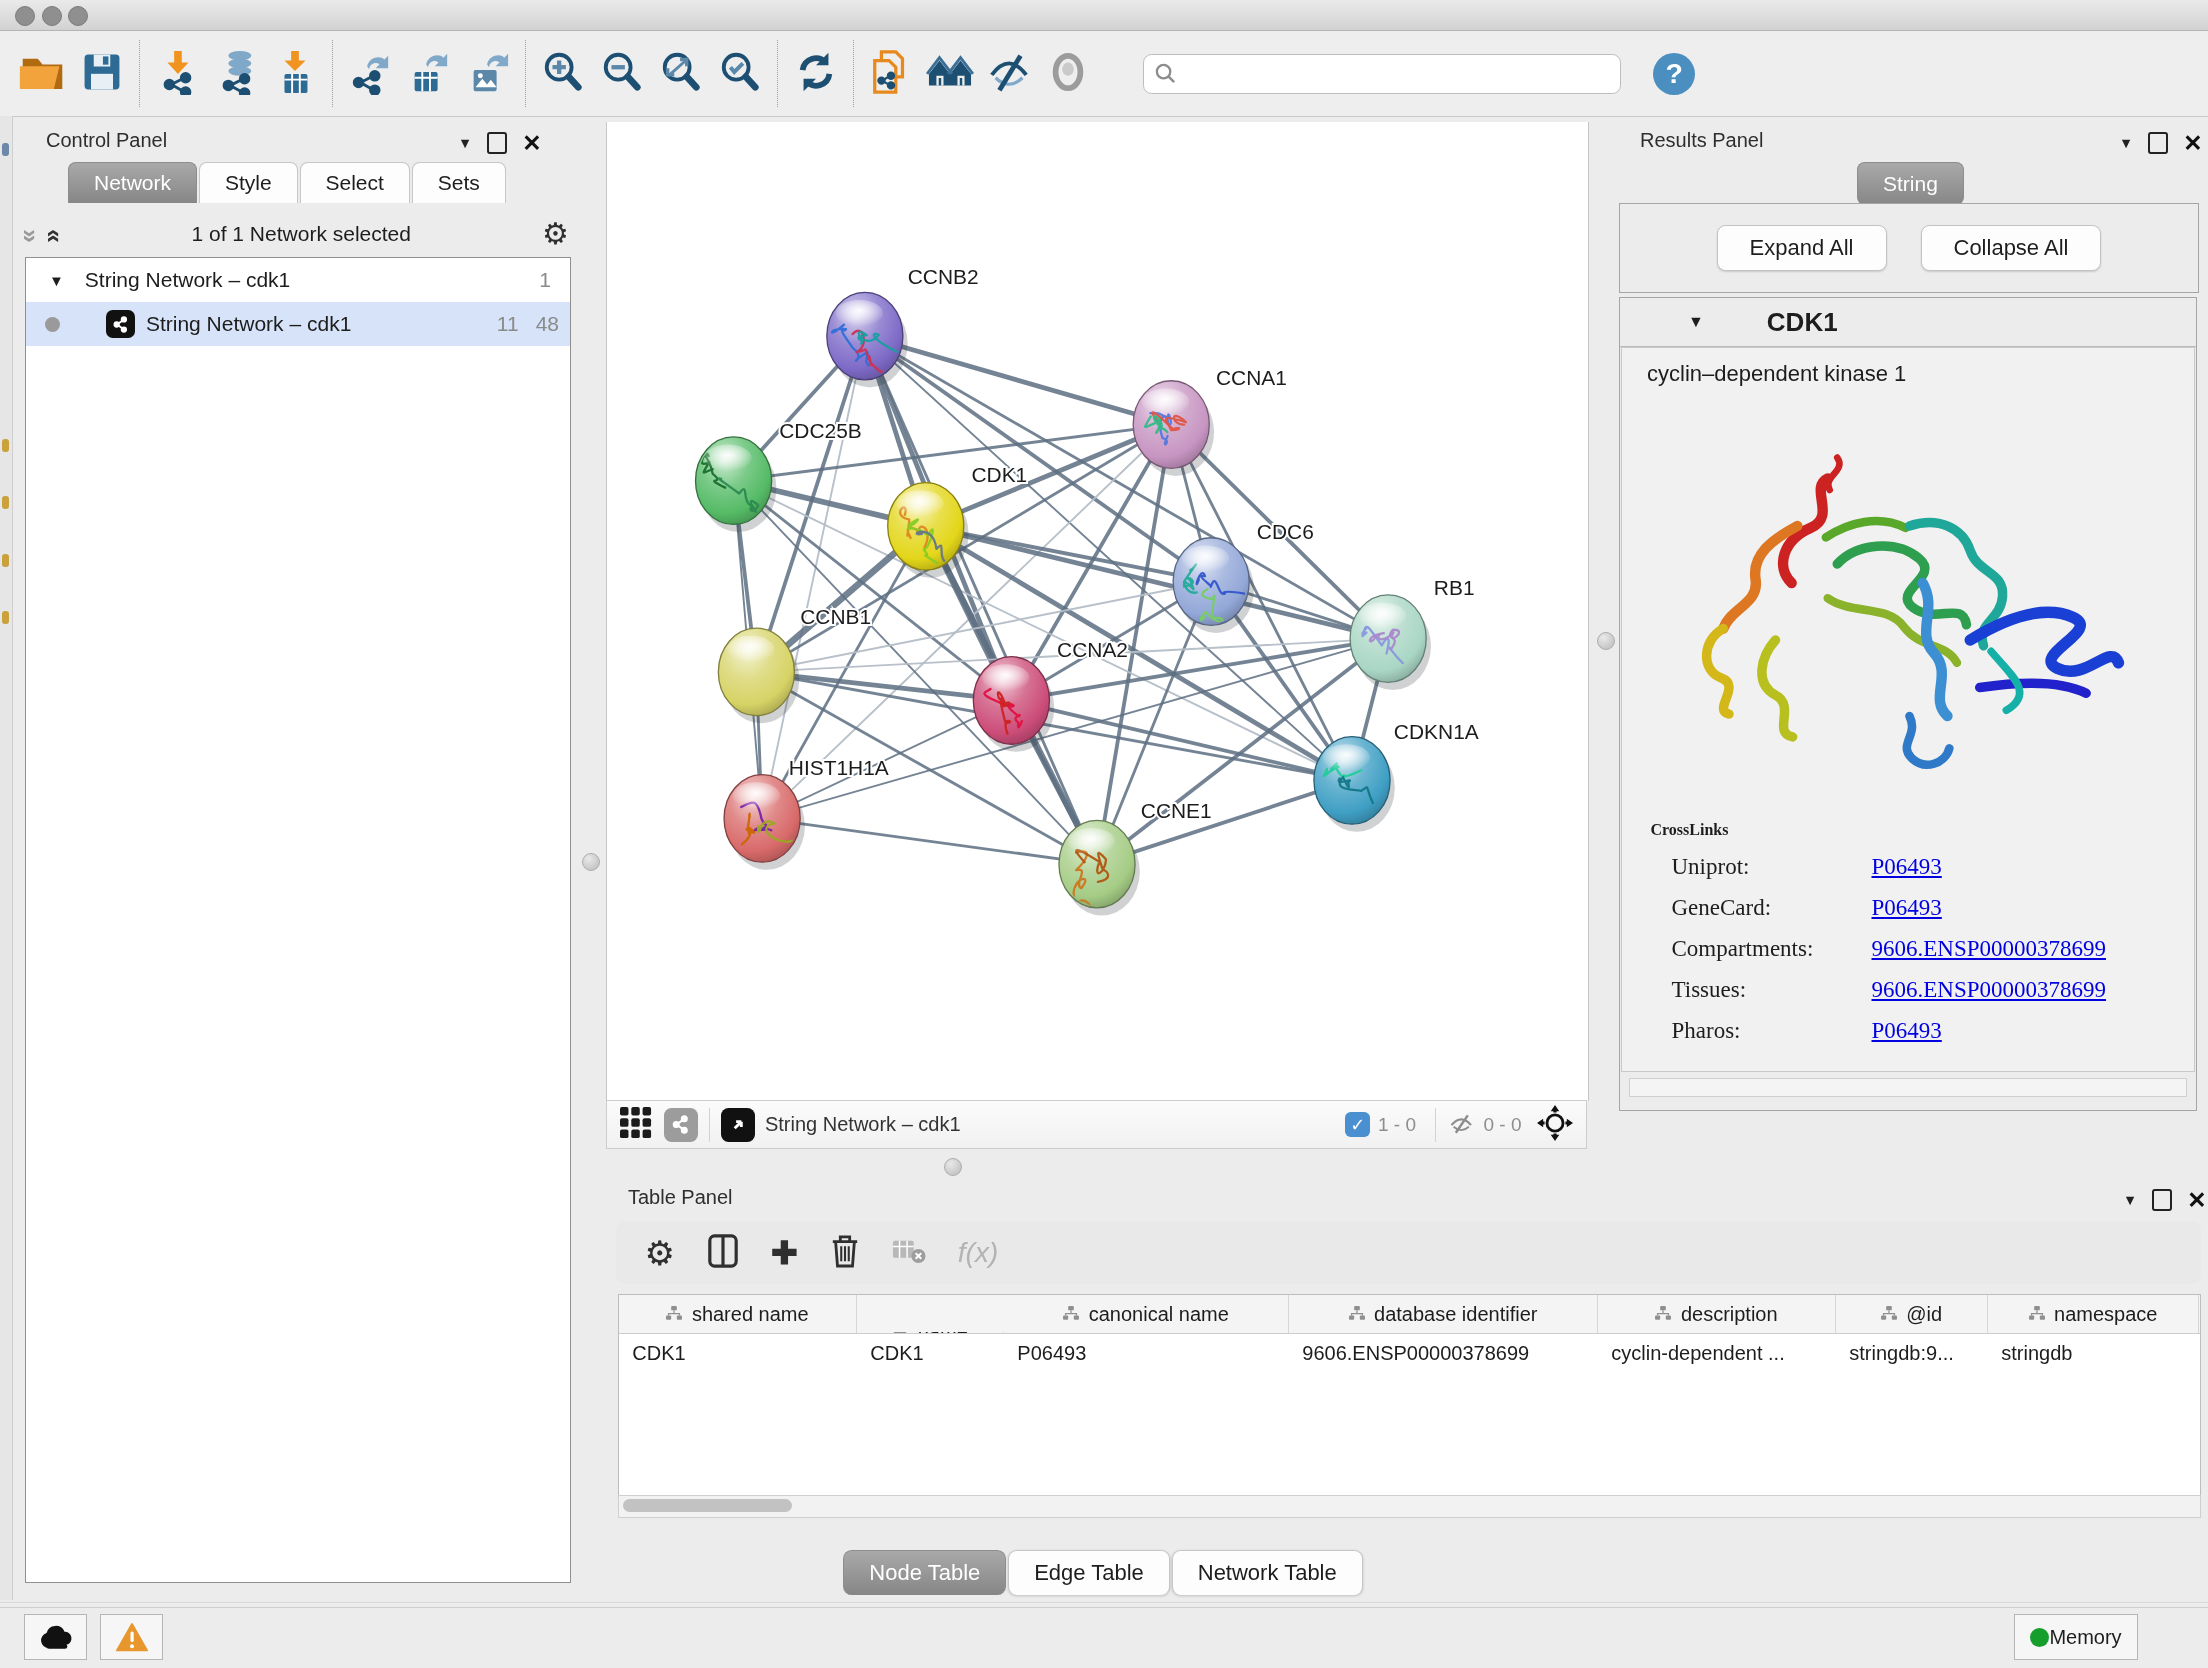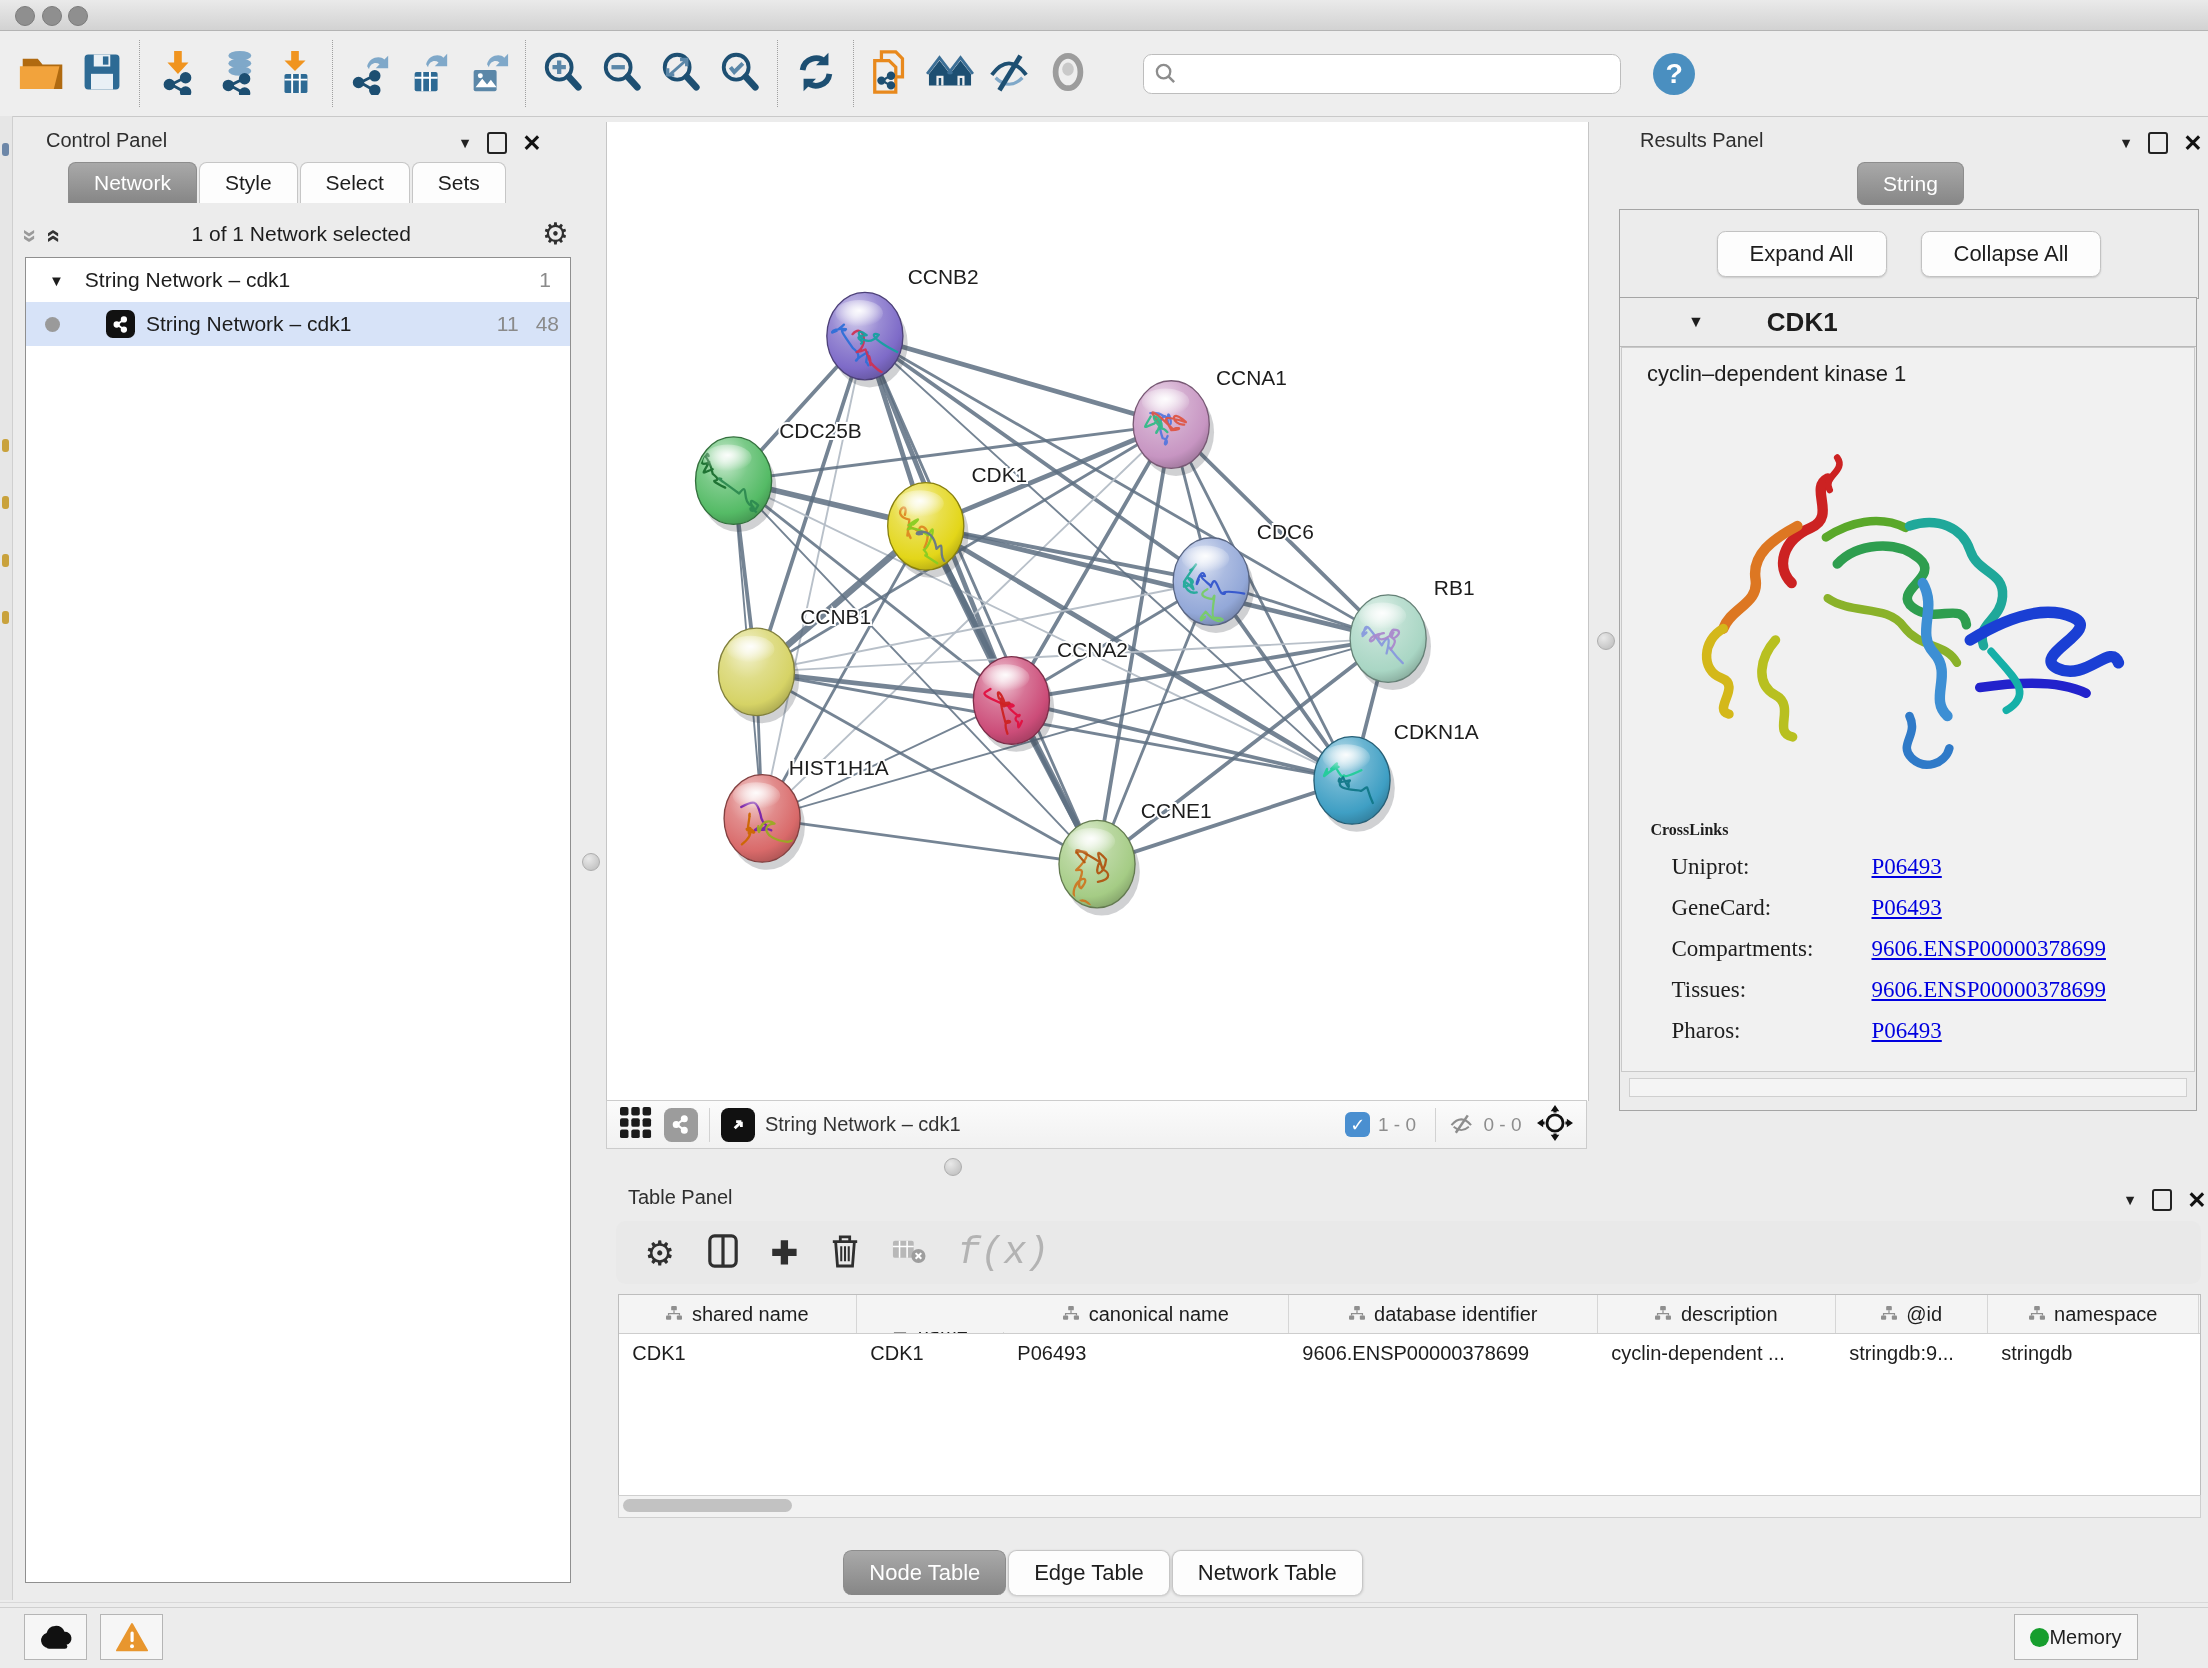--- a/index.html
+++ b/index.html
@@ -57,21 +57,21 @@
   #nb-title{font-size:20px;color:#333;margin-left:9.5px;flex:1;}
   .nb-cnt{font-size:19px;color:#8d8d8d;margin:0 7.6px;}
   #nb-check{width:25px;height:25px;border-radius:5.7px;background:#4a8fd0;color:#fff;font-size:18px;
     display:flex;align-items:center;justify-content:center;}
   .icon-tile{width:34px;height:34px;border-radius:7.6px;display:flex;align-items:center;justify-content:center;}
   
   #rp-title{left:1640px;top:129px;}
   #rp-ctl{left:2119px;top:132px;}
   #rp-tab{left:1857px;top:162px;display:flex;}
   #rp-tab .tab{border-radius:7.6px;height:42px;}
-  #rp-topbox{left:1619px;top:209px;width:578px;height:88px;background:#ececec;border:1.9px solid #a5a5a5;
+  #rp-topbox{left:1619px;top:203px;width:578px;height:88px;background:#ececec;border:1.9px solid #a5a5a5;
     display:flex;align-items:center;justify-content:center;gap:34px;}
   .rp-btn{height:44px;padding:0 32px;background:#fdfdfd;border:1px solid #c2c2c2;border-radius:8.6px;
     font-size:22px;display:flex;align-items:center;box-shadow:0 1px 1.9px rgba(0,0,0,.15);}
   #rp-listbox{left:1619px;top:297px;width:578px;height:814px;background:#ececec;border:1.9px solid #a5a5a5;
     box-sizing:border-box;}
   #rp-sechead{height:48px;border-bottom:1.9px solid #b9b9b9;display:flex;align-items:center;}
   #rp-sechead .tri{margin-left:68px;font-size:16px;}
   #rp-secname{font-size:26px;font-weight:bold;margin-left:63px;}
   #rp-inner{margin:0 1px;height:723px;background:#f1f1f1;border:1px solid #c9c9c9;overflow:hidden;}
   #rp-desc{font-size:22px;margin:13.3px 0 0 25px;}
@@ -80,21 +80,21 @@
   #rp-cross .clt{font-weight:bold;font-size:16px;}
   .cl-row{display:flex;margin-top:15px;}
   .cl-label{width:200px;margin-left:21px;}
   .cl-link{color:#0000e0;text-decoration:underline;}
   #rp-hscroll{margin:5.7px 8.6px 0 8.6px;height:17px;background:#f4f4f4;border:1px solid #cfcfcf;}
   
   #tp-title{left:628px;top:1186px;}
   #tp-ctl{left:2123px;top:1189px;}
   #tp-toolbar{left:616px;top:1221px;width:1585px;height:63px;background:#e9e9e9;border-radius:9.5px;
     display:flex;align-items:center;gap:32px;padding-left:28.5px;box-sizing:border-box;}
-  .fx{font-family:Liberation Mono, monospace;font-style:italic;font-size:38px;color:#b3b3b3;}
+  .fx{font-family:Liberation Sans, sans-serif;font-style:italic;font-size:28px;color:#b3b3b3;}
   #tp-table{left:618px;top:1294px;width:1581px;height:200px;background:#fff;border:1px solid #bdbdbd;
     overflow:hidden;}
   #tp-header{display:flex;height:38px;background:#f4f4f4;border-bottom:1.9px solid #cdcdcd;}
   .th{display:flex;align-items:center;justify-content:center;gap:9.5px;border-right:1px solid #d6d6d6;
     font-size:20px;box-sizing:border-box;overflow:hidden;white-space:nowrap;flex:0 0 auto;}
   #tp-row{display:flex;height:38px;}
   .td{font-size:20px;display:flex;align-items:center;padding-left:13.3px;box-sizing:border-box;
     overflow:hidden;white-space:nowrap;flex:0 0 auto;}
   #tp-hscroll{left:618px;top:1495px;width:1581px;height:21px;background:#f2f2f2;border:1px solid #cfcfcf;}
   #tp-thumb{left:3.8px;top:2.9px;width:169px;height:13.3px;border-radius:6.7px;background:#c2c2c2;}

